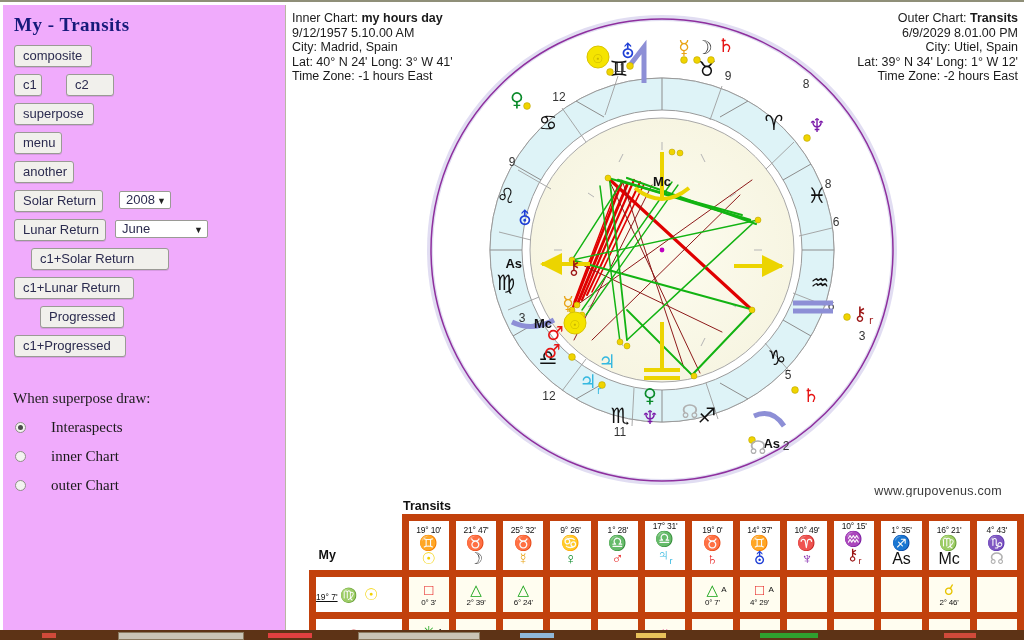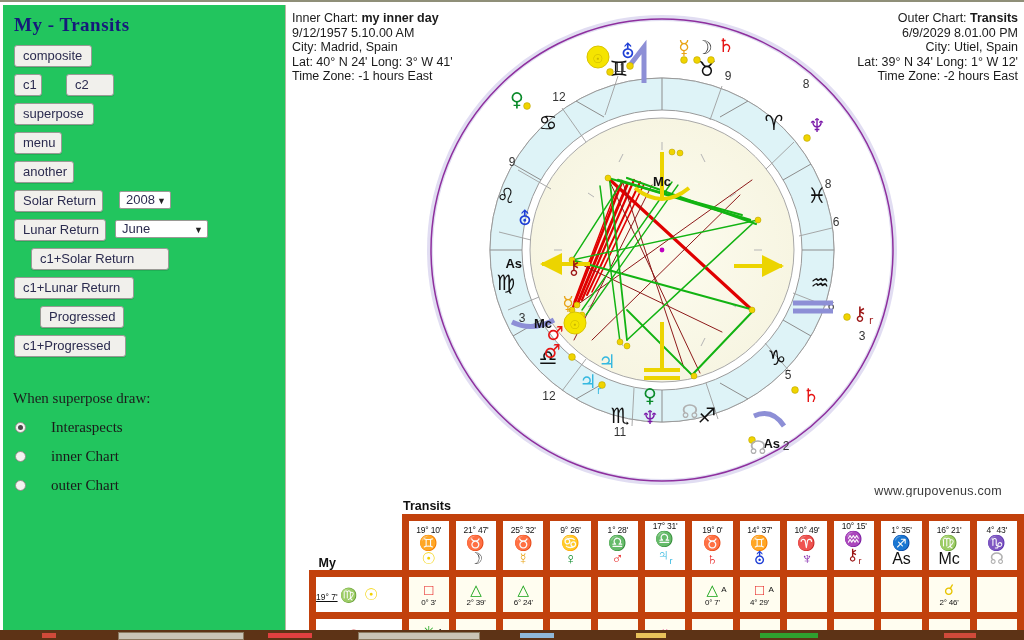--- a/index.html
+++ b/index.html
@@ -11,21 +11,21 @@
   }
   #app{position:absolute;inset:0;}
 
   
   .top-frame{position:absolute;left:0;top:0;width:1024px;height:5px;background:#ffffff;}
   .top-frame .edge{position:absolute;left:0;top:0;width:1024px;height:2px;background:#8f8f78;}
 
   
   .sidebar{
     position:absolute;left:3px;top:5px;width:283px;height:630px;
-    background:#22c55e;
+    background:#f0abfc;
     border-right:1px solid #b9b7a2;
     box-sizing:border-box;
   }
   .side-title{
     position:absolute;left:11px;top:9px;
     font-family:"Liberation Serif", serif;
     font-weight:bold;font-size:19px;color:#161a7a;letter-spacing:.5px;
     white-space:nowrap;
   }
   .btn{
@@ -104,21 +104,21 @@
     vertical-align:middle;text-align:center;
     padding:0;background:#fffdf0;
     position:relative;
   }
   table.agrid td.hd{background:#ffffff;height:44px;}
   table.agrid td.corner{border:0;background:#fff;width:96px;}
   table.agrid td.rowlbl{background:#ffffff;width:96px;text-align:left;}
   .deg{font-size:8.5px;color:#111;display:block;line-height:10px;letter-spacing:-.2px;}
   .sgn{font-size:15px;line-height:15px;display:block;color:#111;}
   .pl{font-size:16px;line-height:17px;display:block;}
-  .myhdr{font-size:12.5px;font-weight:bold;color:#111;position:absolute;left:6px;bottom:0;}
+  .myhdr{font-size:12.5px;font-weight:bold;color:#111;position:absolute;left:6px;bottom:8px;}
 
   .cellasp{position:relative;display:block;line-height:12px;}
   .aspsym{font-size:15px;line-height:14px;}
   .orb{display:block;font-size:8px;line-height:9px;color:#111;letter-spacing:-.2px;}
   .aflag{position:absolute;font-size:8px;color:#111;right:6px;top:1px;font-family:"Liberation Sans",sans-serif;}
 
   .rl-deg{font-size:8.5px;margin-right:3px;text-decoration:underline;}
   .rl-sgn{font-size:14px;}
   .rl-pl{font-size:16px;margin-left:6px;}
 
@@ -176,21 +176,21 @@
     <div class="radio-row" style="top:472px;">
       <span class="rb"></span>
       <span class="rlbl">outer Chart</span>
     </div>
   </div>
 
   <div class="chart-panel">
 
     <div class="hdr hdr-left">
       <div><span class="k">Inner Chart:</span>
-           <span class="v">my inner day</span></div>
+           <span class="v">my hours day</span></div>
       <div>9/12/1957 5.10.00 AM</div>
       <div>City: Madrid, Spain</div>
       <div>Lat: 40° N 24'  Long: 3° W 41'</div>
       <div>Time Zone: -1 hours East</div>
     </div>
 
     <div class="hdr hdr-right">
       <div><span class="k">Outer Chart:</span>
            <span class="v">Transits</span></div>
       <div>6/9/2029 8.01.00 PM</div>

